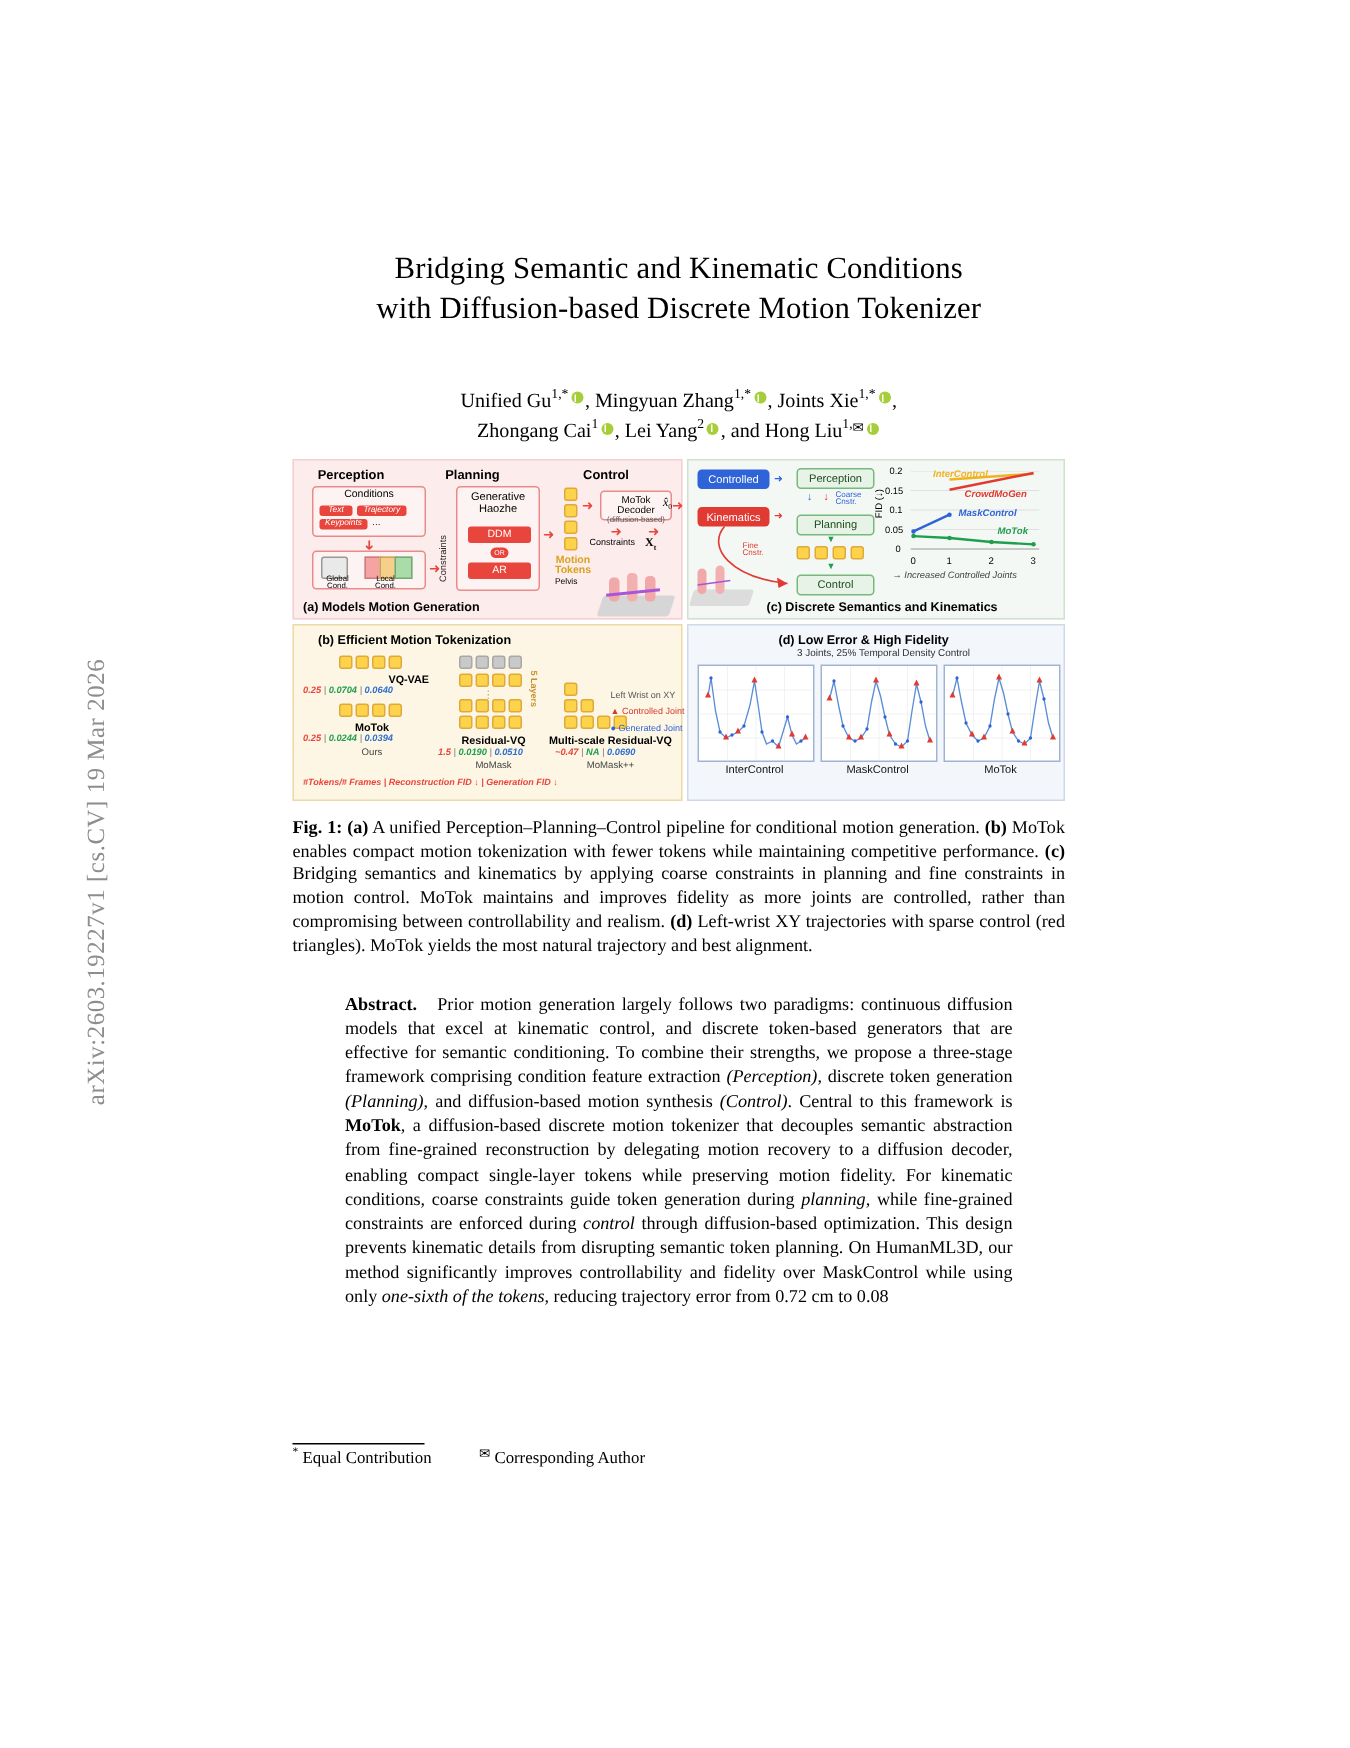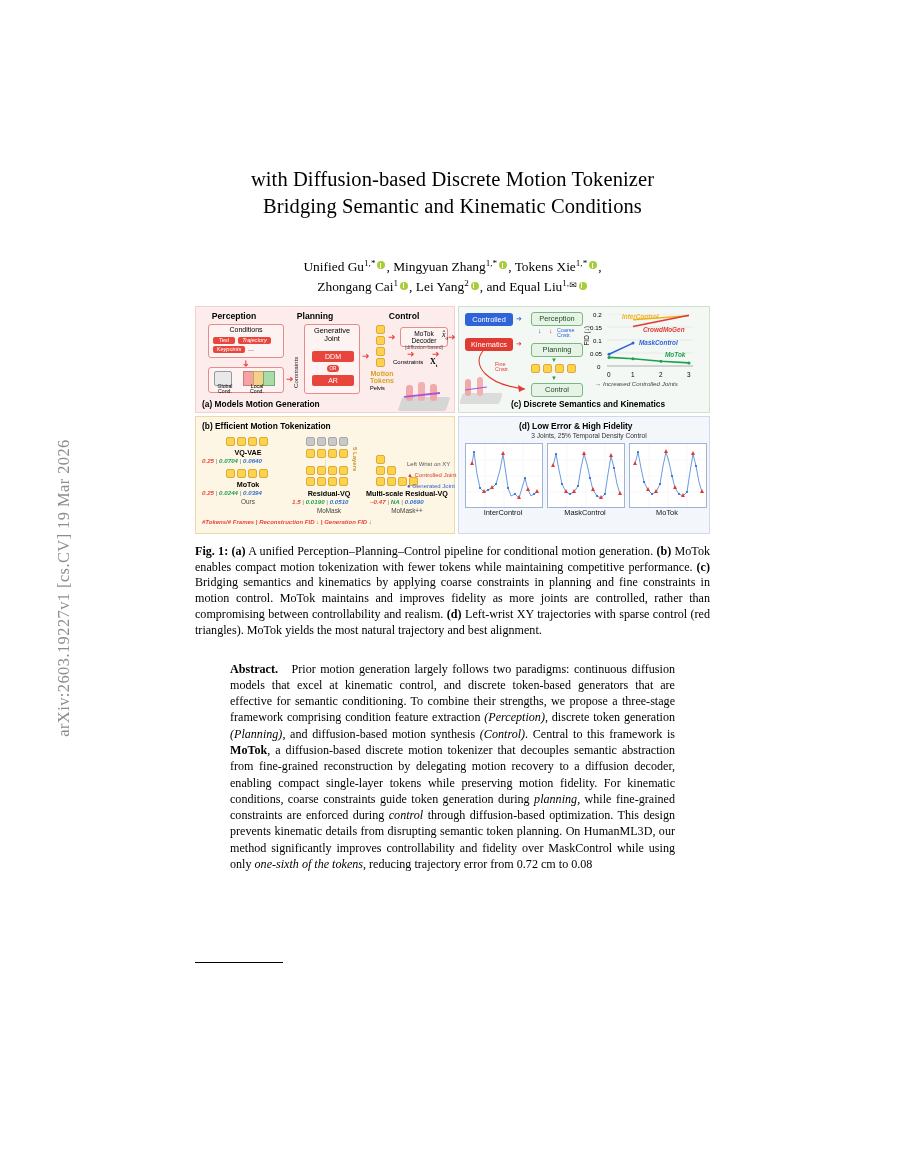--- a/index.html
+++ b/index.html
@@ -119,34 +119,34 @@
   .env-ico{font-size:9px;position:relative;top:-3px;}
 </style>
 </head>
 <body>
 
 <div class="arxiv-stamp">arXiv:2603.19227v1  [cs.CV]  19 Mar 2026</div>
 
 <div class="page">
 
   <div class="title">
+    <div>Bridging Semantic and Kinematic Conditions</div>
     <div>with Diffusion-based Discrete Motion Tokenizer</div>
-    <div>Bridging Semantic and Kinematic Conditions</div>
   </div>
 
   <div class="authors">
     <div>
       <span>Unified Gu</span><sup>1,*</sup><span class="orcid"></span>,
       <span>Mingyuan Zhang</span><sup>1,*</sup><span class="orcid"></span>,
-      <span>Tokens Xie</span><sup>1,*</sup><span class="orcid"></span>,
+      <span>Joints Xie</span><sup>1,*</sup><span class="orcid"></span>,
     </div>
     <div>
       <span>Zhongang Cai</span><sup>1</sup><span class="orcid"></span>,
       <span>Lei Yang</span><sup>2</sup><span class="orcid"></span>, and
-      <span>Equal Liu</span><sup>1,</sup><span class="env-ico">✉</span><span class="orcid"></span>
+      <span>Hong Liu</span><sup>1,</sup><span class="env-ico">✉</span><span class="orcid"></span>
     </div>
   </div>
 
 
   <div class="figure">
 
     <div class="pa">
       <div class="pa-hdr">
         <span class="h1">Perception</span>
         <span class="h2">Planning</span>
@@ -176,21 +176,21 @@
           <span>Cond.</span>
         </div>
       </div>
       <div class="arrowr" style="left:90px;top:68px;">➜</div>
 
       <div class="vlabel" style="left:96px;top:23px;height:58px;">Constraints</div>
 
       <div class="bx" style="left:108px;top:17px;width:56px;height:70px;">
         <div style="font-size:7.4px;line-height:1.15;margin-top:2px;">
           <span>Generative</span><br>
-          <span>Joint</span>
+          <span>Haozhe</span>
         </div>
         <div class="redfill" style="position:absolute;left:7px;top:26px;width:42px;height:11px;font-size:7px;font-style:normal;">DDM</div>
         <div class="redfill" style="position:absolute;left:22px;top:40px;width:12px;height:7px;border-radius:4px;font-size:4.6px;font-style:normal;">OR</div>
         <div class="redfill" style="position:absolute;left:7px;top:50px;width:42px;height:11px;font-size:7px;font-style:normal;">AR</div>
       </div>
       <div class="arrowr" style="left:166px;top:45px;">➜</div>
 
       <div class="tok" style="left:180px;top:18px;"></div>
       <div class="tok" style="left:180px;top:29px;"></div>
       <div class="tok" style="left:180px;top:40px;"></div>
@@ -220,28 +220,28 @@
         <div style="position:absolute;left:26px;top:5px;width:7px;height:19px;background:#f2b0b0;border-radius:3px;"></div>
         <div style="position:absolute;left:38px;top:7px;width:7px;height:17px;background:#f0a8a8;border-radius:3px;"></div>
         <div style="position:absolute;left:12px;top:17px;width:36px;height:1.5px;background:#a855d6;transform:rotate(-6deg);"></div>
       </div>
       <div style="position:absolute;left:174px;top:78px;font-family:'Liberation Sans',sans-serif;font-size:5.6px;">Pelvis</div>
 
       <div class="pa-cap" style="position:absolute;left:6px;top:92px;">(a) Models Motion Generation</div>
     </div>
 
     <div class="pb">
-      <div class="pb-cap" style="position:absolute;left:6px;top:4px;">(b) Efficient Motion Tokenization</div>
+      <div class="pb-cap" style="position:absolute;left:16px;top:4px;">(b) Efficient Motion Tokenization</div>
 
       <div>
         <div class="tok" style="left:30px;top:20px;"></div>
           <div class="tok" style="left:41px;top:20px;"></div>
         <div class="tok" style="left:52px;top:20px;"></div>
           <div class="tok" style="left:63px;top:20px;"></div>
-        <div class="blab" style="position:absolute;left:14px;top:31px;width:76px;">VQ-VAE</div>
+        <div class="blab" style="position:absolute;left:14px;top:31px;width:76px;text-align:right;">VQ-VAE</div>
         <div class="metric" style="position:absolute;left:6px;top:40px;">
           <span class="m-red">0.25</span><span class="m-sep"> | </span><span class="m-green">0.0704</span><span class="m-sep"> | </span><span class="m-blue">0.0640</span>
         </div>
       </div>
 
       <div>
         <div class="tok" style="left:30px;top:52px;"></div>
           <div class="tok" style="left:41px;top:52px;"></div>
         <div class="tok" style="left:52px;top:52px;"></div>
           <div class="tok" style="left:63px;top:52px;"></div>
@@ -494,14 +494,20 @@
     <b>Fig. 1:</b>
     <span><b>(a)</b> A unified Perception–Planning–Control pipeline for conditional motion generation. <b>(b)</b> MoTok enables compact motion tokenization with fewer tokens while maintaining competitive performance. <b>(c)</b> Bridging semantics and kinematics by applying coarse constraints in planning and fine constraints in motion control. MoTok maintains and improves fidelity as more joints are controlled, rather than compromising between controllability and realism. <b>(d)</b> Left-wrist XY trajectories with sparse control (red triangles). MoTok yields the most natural trajectory and best alignment.</span>
   </div>
 
   <div class="abstract">
     <span class="lead">Abstract.</span>
     <span>&nbsp; Prior motion generation largely follows two paradigms: continuous diffusion models that excel at kinematic control, and discrete token-based generators that are effective for semantic conditioning. To combine their strengths, we propose a three-stage framework comprising condition feature extraction <i>(Perception)</i>, discrete token generation <i>(Planning)</i>, and diffusion-based motion synthesis <i>(Control)</i>. Central to this framework is <b>MoTok</b>, a diffusion-based discrete motion tokenizer that decouples semantic abstraction from fine-grained reconstruction by delegating motion recovery to a diffusion decoder, enabling compact single-layer tokens while preserving motion fidelity. For kinematic conditions, coarse constraints guide token generation during <i>planning</i>, while fine-grained constraints are enforced during <i>control</i> through diffusion-based optimization. This design prevents kinematic details from disrupting semantic token planning. On HumanML3D, our method significantly improves controllability and fidelity over MaskControl while using only <i>one-sixth of the tokens</i>, reducing trajectory error from 0.72 cm to 0.08</span>
   </div>
 
   <div class="fn-rule"></div>
+  <div class="footnote">
+    <sup>*</sup> <span>Equal Contribution</span>
+    <span class="fn-gap"></span>
+    <span class="env-ico">✉</span>
+    <span>Corresponding Author</span>
+  </div>
 
 </div>
 
 </body></html>

